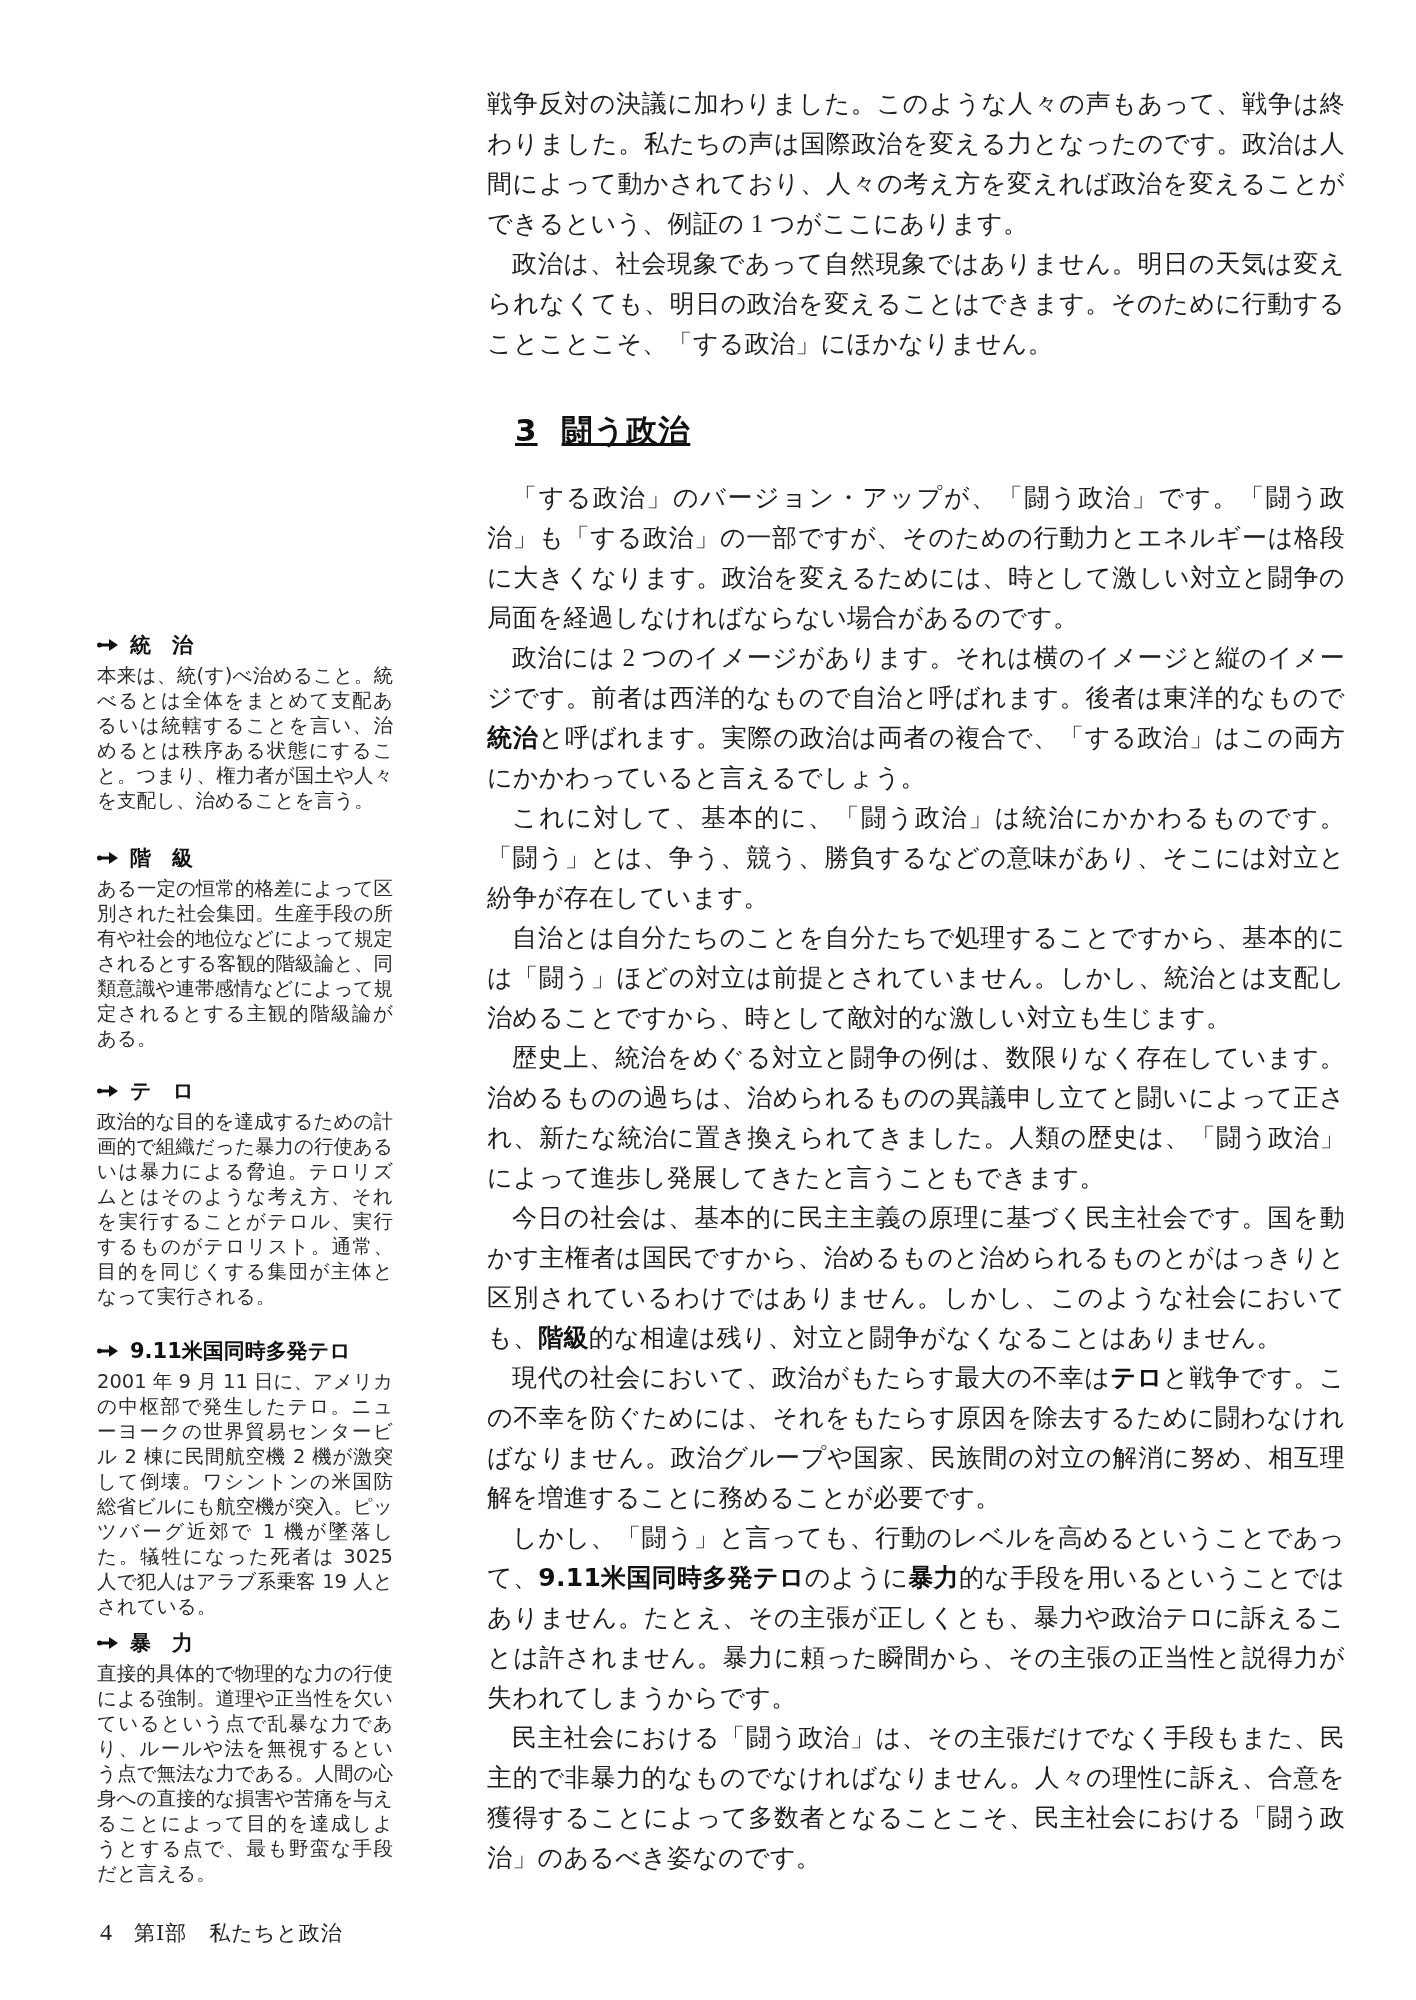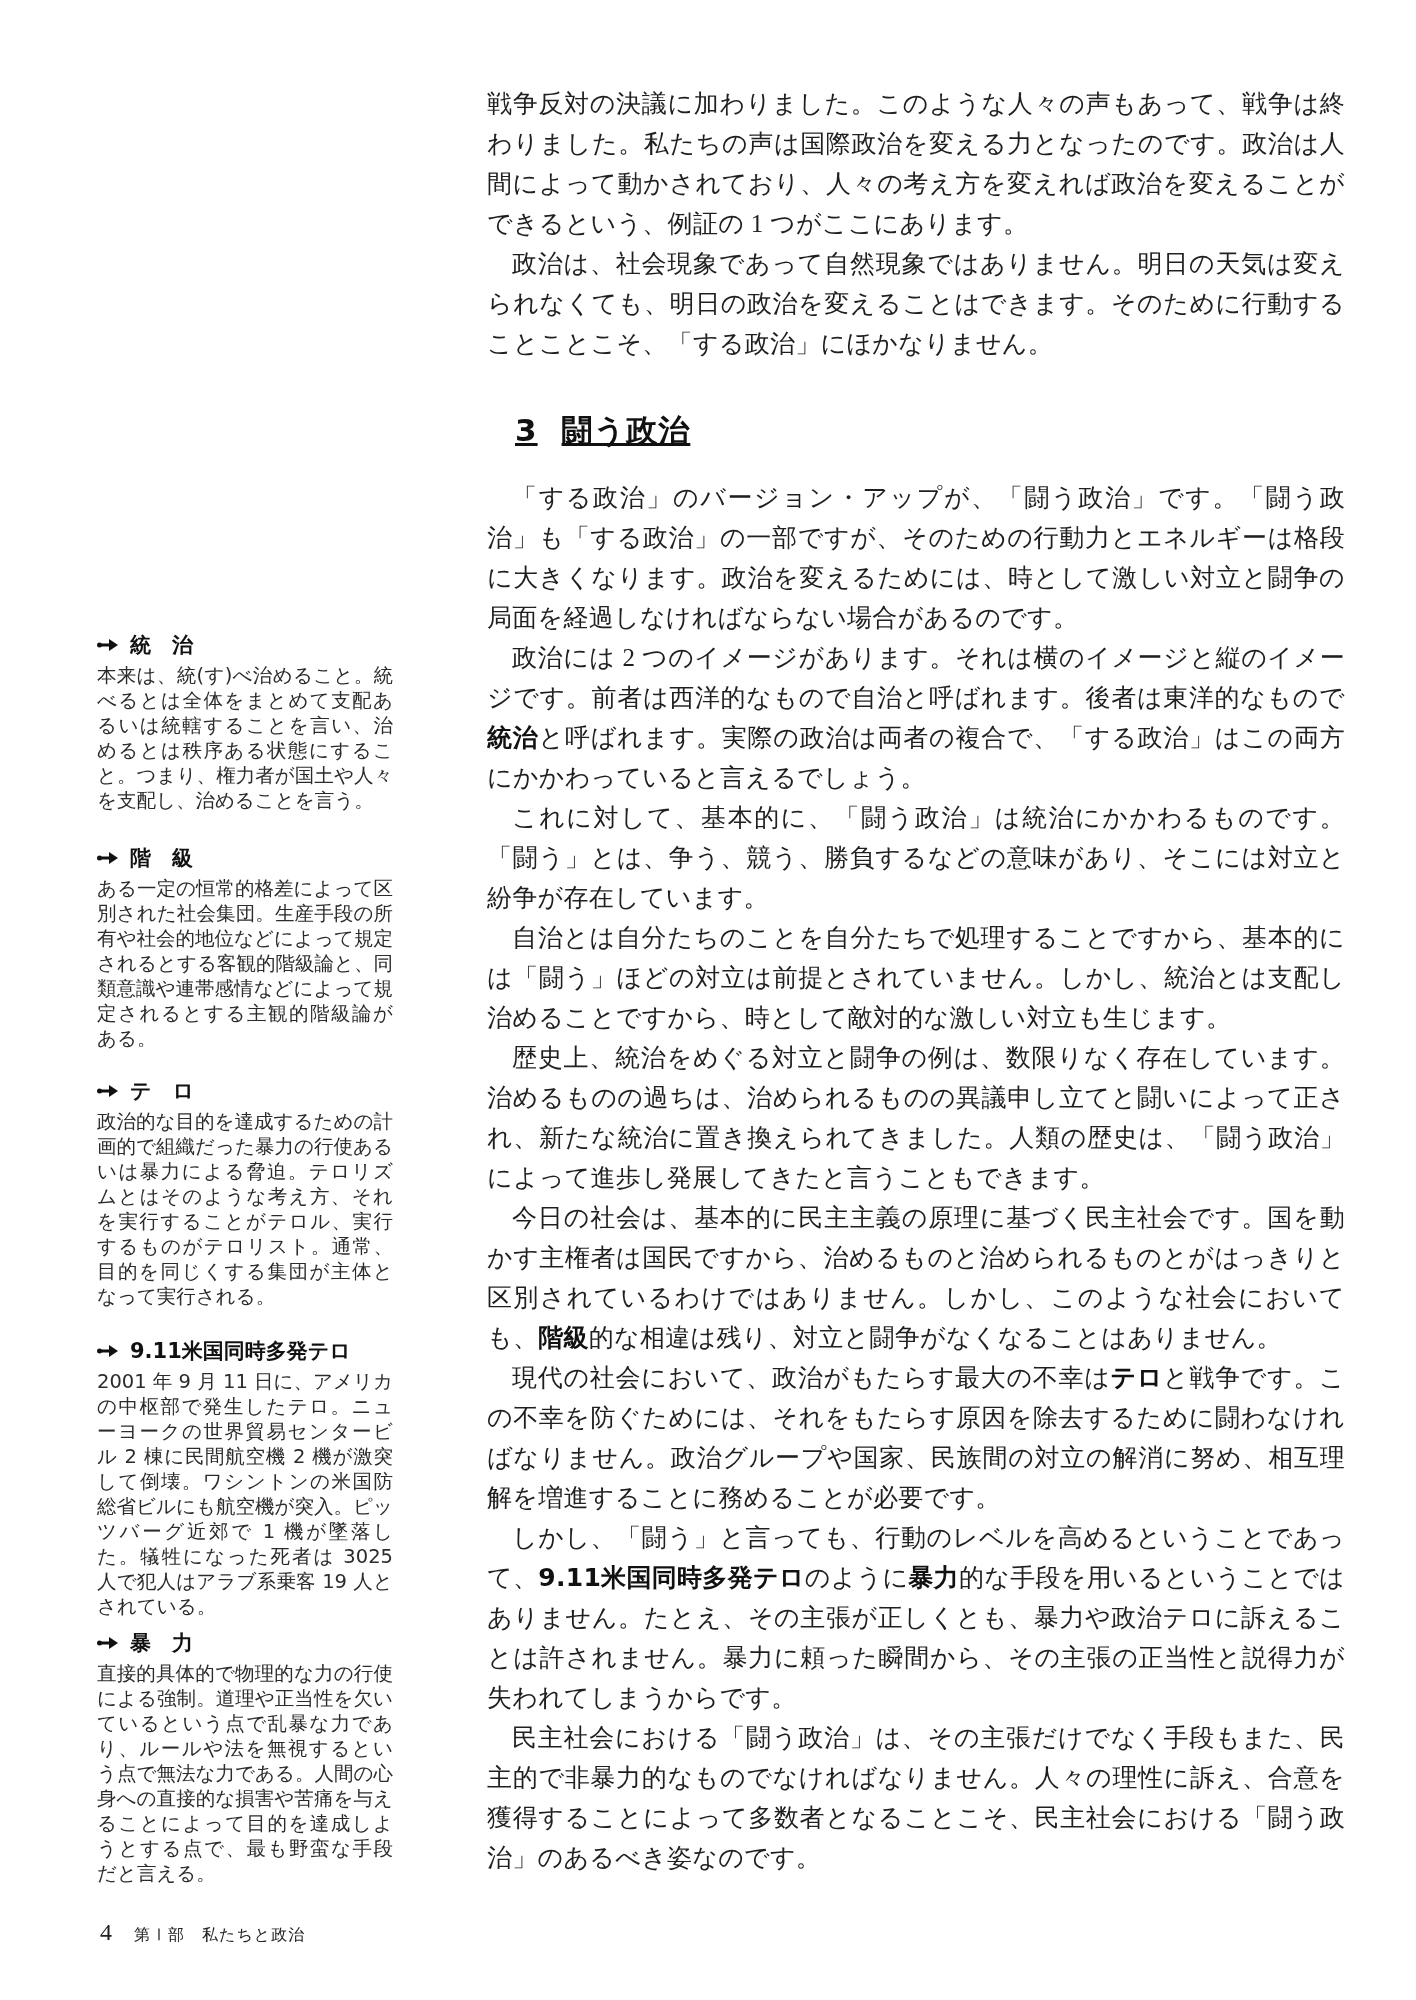--- a/index.html
+++ b/index.html
@@ -78,21 +78,21 @@
   .footer{
     position:absolute;
     left:100px;
     top:1918px;
     font-size:24px;
     line-height:28px;
     color:#222;
     font-family:"Liberation Serif","DejaVu Serif",serif;
   }
   .footer .pageno{margin-right:22px;}
-  .footer .part{font-size:16px;letter-spacing:1px;font-family:Liberation Mono, monospace;}
+  .footer .part{font-size:21px;letter-spacing:1px;}
 </style>
 </head>
 <body>
 
 <div class="page">
 
   <aside id="sidebar">
       <div class="note" style="top: 632px;">
         <div class="note-head">
           <span class="arrow"><svg width="22" height="14" viewBox="0 0 22 14">

